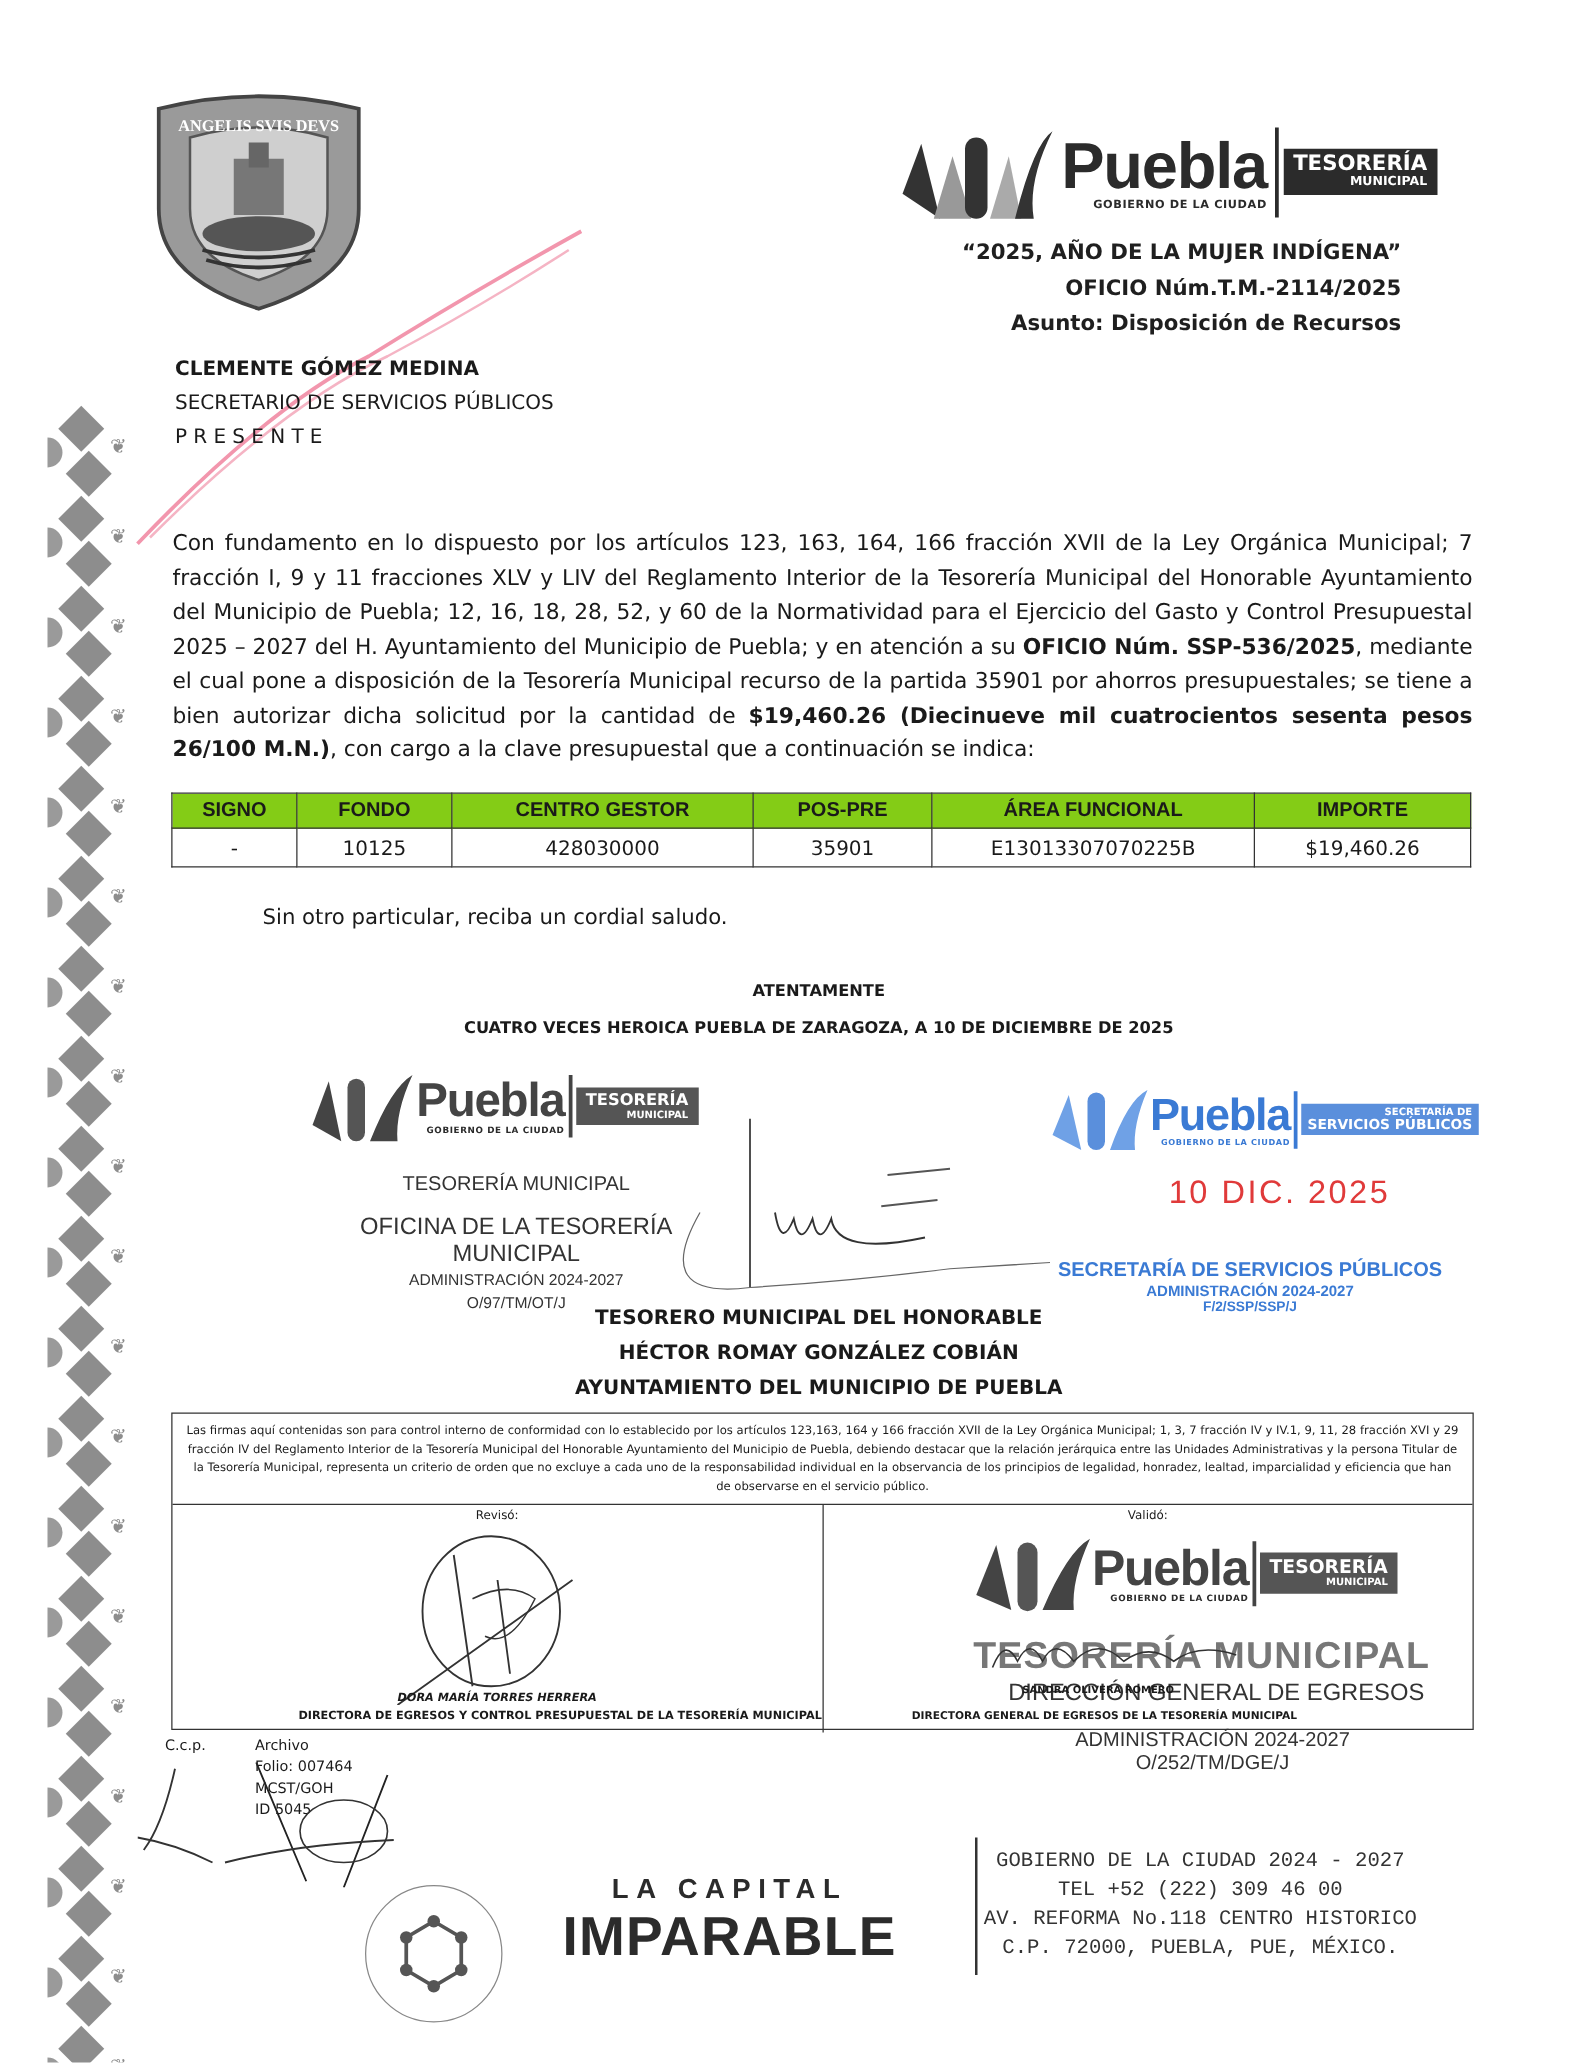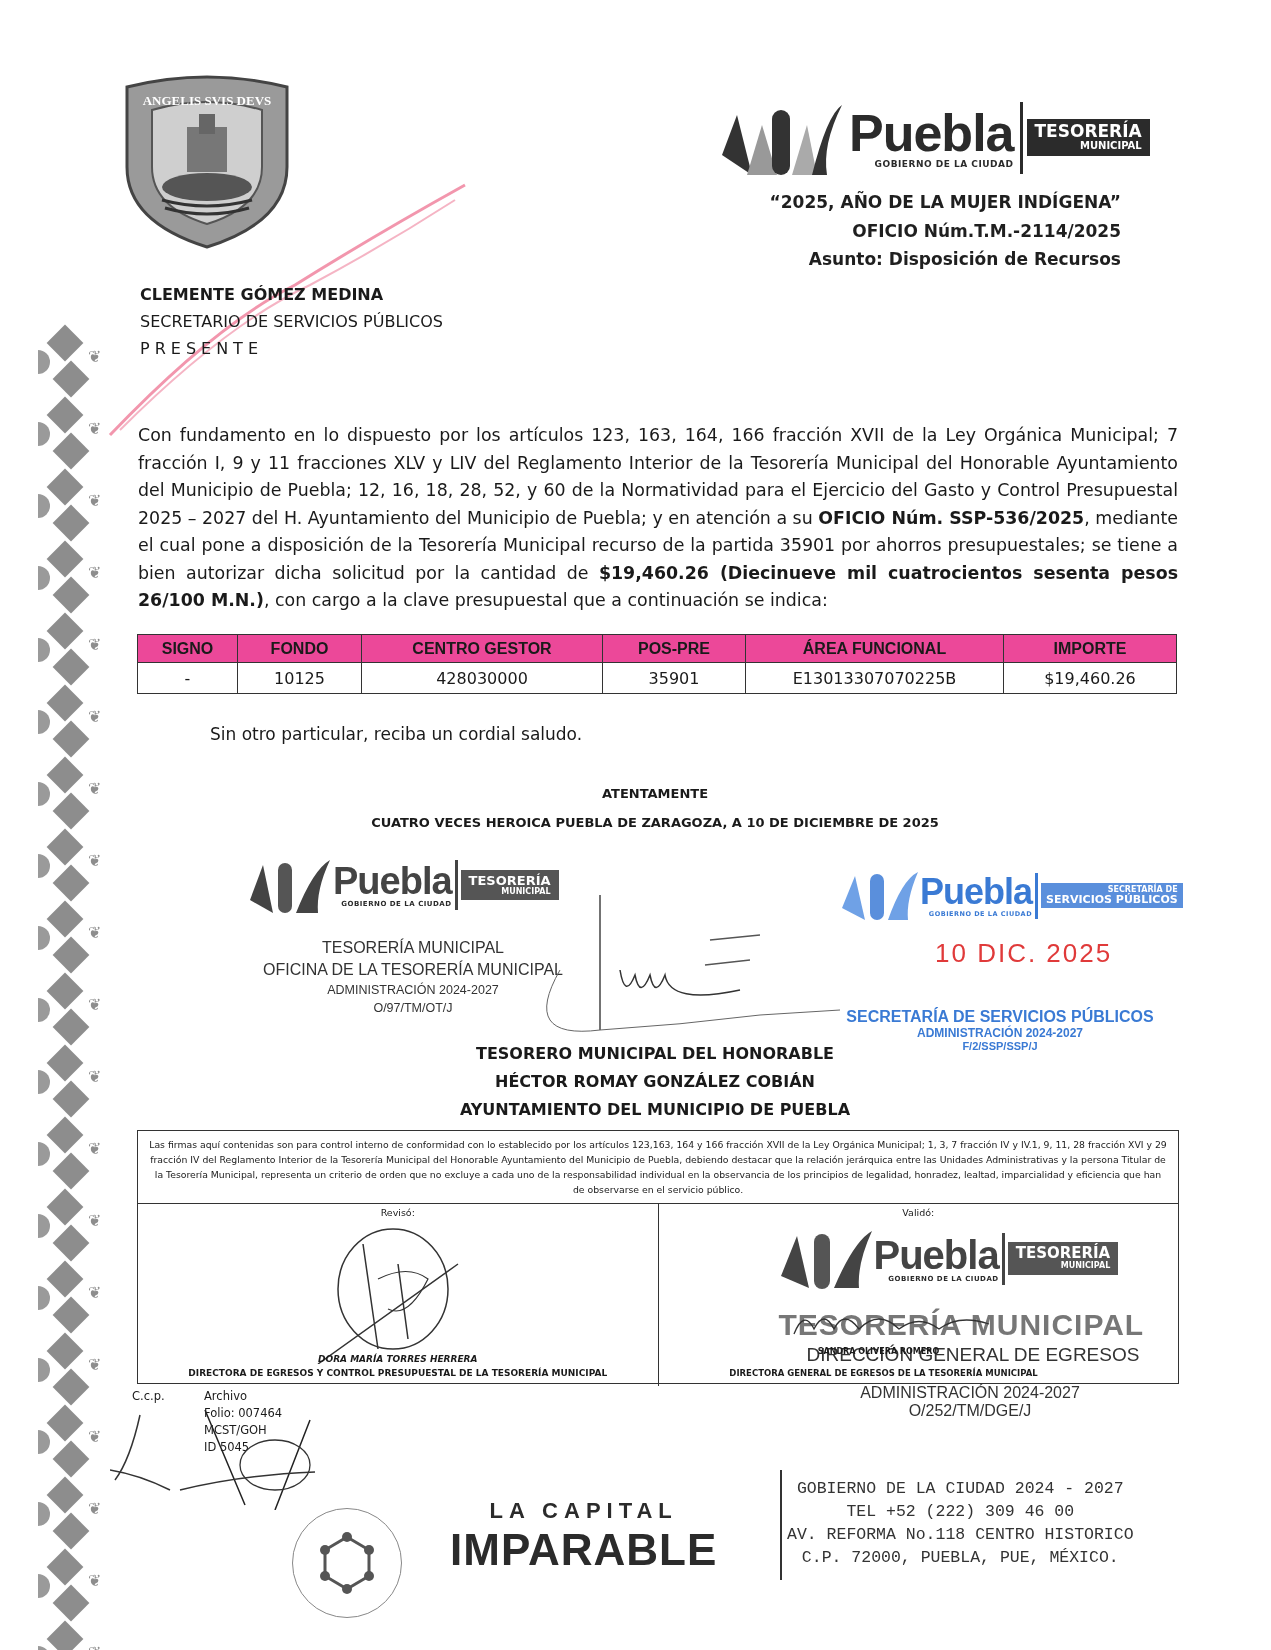--- a/index.html
+++ b/index.html
@@ -21,21 +21,21 @@
   .plogo .tag small{display:block;font-size:10px;font-weight:bold;}
   .vbar{width:3px;background:#2b2b2b;}
   
   .hdr-right{right:150px;text-align:right;font-weight:bold;font-size:17px;color:#1f1f1f;}
   .addr{left:140px;font-size:16px;line-height:27px;}
   .addr .name{font-weight:bold;}
   .addr .present{letter-spacing:5px;}
   .body-para{left:138px;top:422px;width:1040px;font-size:17.4px;line-height:27.5px;text-align:justify;}
   .body-para b{font-weight:bold;}
   table.budget{position:absolute;left:137px;top:634px;width:1040px;border-collapse:collapse;font-size:16px;}
-  table.budget th{background:#ec4899;border:1.5px solid #333;font-weight:bold;height:27px;padding:0 4px;font-family:"Liberation Sans",sans-serif;}
+  table.budget th{background:#84cc16;border:1.5px solid #333;font-weight:bold;height:27px;padding:0 4px;font-family:"Liberation Sans",sans-serif;}
   table.budget td{border:1.5px solid #333;text-align:center;height:28px;}
   .closing{left:210px;top:724px;font-size:17px;}
   .center-bold{font-weight:bold;font-size:13px;text-align:center;}
   .stamp-left{left:248px;top:855px;}
   .stamp-right{left:840px;top:868px;}
   .blue{color:#3a7ad4;}
   .red{color:#e03a3a;}
   .signer{left:440px;width:430px;text-align:center;font-weight:bold;font-size:16px;line-height:28px;}
   .foot-box{left:137px;top:1130px;width:1040px;height:252px;border:1.5px solid #333;}
   .foot-note{font-size:9.3px;line-height:15px;text-align:center;padding:6px 10px;border-bottom:1.5px solid #333;height:60px;}
@@ -233,21 +233,21 @@
     </div>
     <div style="display:flex;flex-direction:column;">
       <span class="word" style="font-size:38px;line-height:38px;color:#444;">Puebla</span>
       <span class="sub" style="font-size:7px;">GOBIERNO DE LA CIUDAD</span>
     </div>
     <div class="vbar" style="height:50px;margin:0 3px;background:#444;"></div>
     <div class="tag" style="font-size:13px;background:#555;"><span>TESORERÍA</span><small style="font-size:8px;">MUNICIPAL</small></div>
   </div>
   <div style="width:330px;text-align:center;margin-top:22px;font-family:'Liberation Sans',sans-serif;color:#333;">
     <div style="font-size:16px;line-height:22px;">TESORERÍA MUNICIPAL</div>
-    <div style="font-size:16px;line-height:22px;">OFICINA DE LA TESORERÍA MUNICIPAL</div>
+    <div style="font-size:19px;line-height:22px;margin-top:12px;">OFICINA DE LA TESORERÍA MUNICIPAL</div>
     <div style="font-size:12.5px;line-height:18px;">ADMINISTRACIÓN 2024-2027</div>
     <div style="font-size:12.5px;line-height:18px;">O/97/TM/OT/J</div>
   </div>
 </div>
 
 <svg class="abs" style="left:540px;top:890px;" width="310" height="150">
   <path d="M60 5 L60 140" stroke="#444" stroke-width="1.5"></path>
   <path d="M80 80 Q85 110 95 85 Q100 110 110 85 Q115 110 125 85 Q130 115 200 100" stroke="#333" stroke-width="1.5" fill="none"></path>
   <path d="M170 50 L220 45 M165 75 L210 70" stroke="#555" stroke-width="1.5"></path>
   <path d="M20 80 Q-20 150 60 140 Q140 135 220 125 L300 120" stroke="#666" stroke-width="1" fill="none"></path>
@@ -287,21 +287,21 @@
   <div class="foot-note">Las firmas aquí contenidas son para control interno de conformidad con lo establecido por los artículos 123,163, 164 y 166 fracción XVII de la Ley Orgánica Municipal; 1, 3, 7 fracción IV y IV.1, 9, 11, 28 fracción XVI y 29 fracción IV del Reglamento Interior de la Tesorería Municipal del Honorable Ayuntamiento del Municipio de Puebla, debiendo destacar que la relación jerárquica entre las Unidades Administrativas y la persona Titular de la Tesorería Municipal, representa un criterio de orden que no excluye a cada uno de la responsabilidad individual en la observancia de los principios de legalidad, honradez, lealtad, imparcialidad y eficiencia que han de observarse en el servicio público.</div>
   <div class="foot-cols">
     <div class="foot-col">
       <div class="lab">Revisó:</div>
       <svg style="position:absolute;left:150px;top:20px;" width="220" height="140">
         <ellipse cx="105" cy="65" rx="55" ry="60" stroke="#333" stroke-width="1.5" fill="none"></ellipse>
         <path d="M30 140 L170 40 M75 20 L90 125 M110 40 L120 115" stroke="#333" stroke-width="1.5" fill="none"></path>
         <path d="M90 55 Q120 40 140 55 Q120 95 100 85" stroke="#333" stroke-width="1.2" fill="none"></path>
       </svg>
       <div class="nm" style="top:150px;font-style:italic;">DORA MARÍA TORRES HERRERA</div>
-      <div class="nm" style="top:164px;">DIRECTORA DE EGRESOS Y CONTROL PRESUPUESTAL DE LA TESORERÍA MUNICIPAL</div>
+      <div class="nm" style="top:164px;text-align:right;">DIRECTORA DE EGRESOS Y CONTROL PRESUPUESTAL DE LA TESORERÍA MUNICIPAL</div>
     </div>
     <div class="foot-col">
       <div class="lab">Validó:</div>
       <div class="plogo" style="position:absolute;left:120px;top:22px;">
         <div style="width:95px;height:65px;">
           <svg width="95" height="65">
               <path d="M2 50 L18 10 L30 62 Z" fill="#444"></path>
               <rect x="35" y="8" width="16" height="55" rx="8" fill="#555"></rect>
               <path d="M55 62 Q75 15 93 5 Q78 38 80 62 Z" fill="#444"></path>
             </svg>

